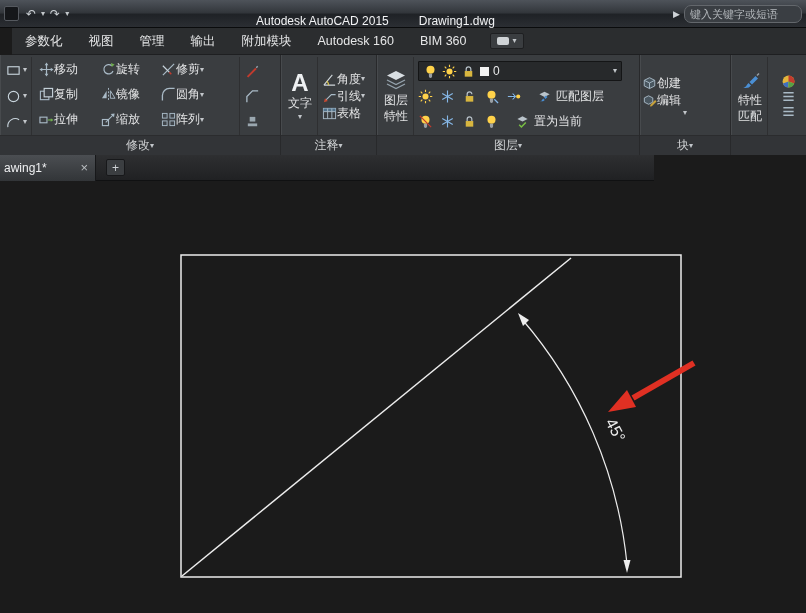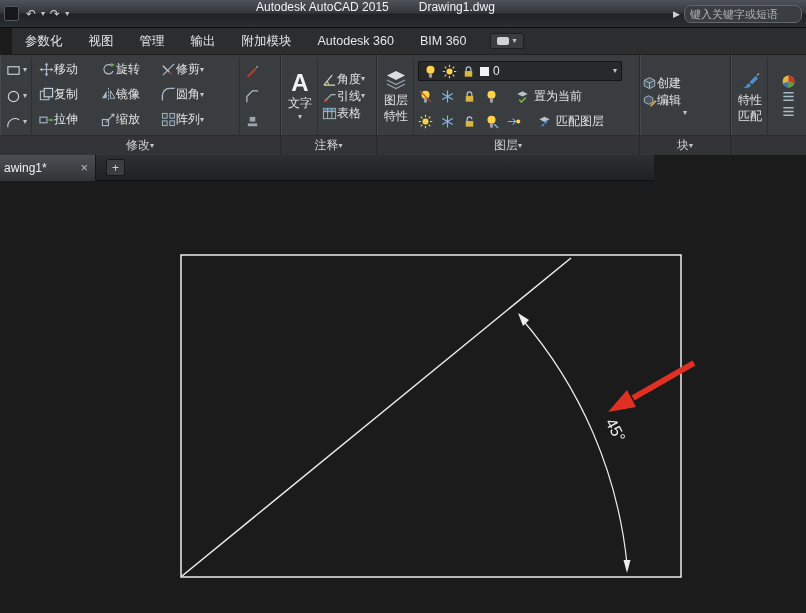--- a/index.html
+++ b/index.html
@@ -9,21 +9,21 @@
   .i24{width:24px;height:24px;flex:0 0 auto;display:block}
   .chev{font-size:8px;color:#c2c6ca;line-height:1}
 
   
   #titlebar{position:absolute;left:0;top:0;width:806px;height:28px;
     background:linear-gradient(180deg,#4e535a 0%,#33373c 46%,#1f2226 54%,#2b2e33 100%);
     border-bottom:1px solid #0a0b0c;display:flex;align-items:center;font-size:12px}
   .appicon{width:15px;height:15px;margin:0 5px 0 4px;background:#15171a;border:1px solid #55595f;border-radius:2px}
   .qat{display:flex;align-items:center;gap:3px;color:#ccd1d5;font-size:12px}
   .qbtn{padding:0 2px;cursor:default}
-  .title-center{position:absolute;left:256px;top:0;height:28px;display:flex;align-items:flex-start;gap:30px;color:#f2f3f5}
+  .title-center{position:absolute;left:256px;top:0;height:28px;display:flex;align-items:flex-end;gap:30px;color:#f2f3f5}
   .search{position:absolute;right:4px;top:5px;display:flex;align-items:center;gap:4px}
   .search .collapse{font-size:9px;color:#cfd3d7}
   .search input{width:118px;height:18px;background:#3a3e43;border:1px solid #63676c;border-radius:7px;
     color:#d8dadc;font-size:11px;padding:0 5px}
   .search input::placeholder{color:#b2b6ba}
 
   
   #menubar{position:absolute;left:12px;top:28px;width:806px;height:27px;background:#2b2d2f;
     border-bottom:1px solid #1e1f21;display:flex;align-items:center;font-size:12.5px;color:#e5e6e7}
   .mtab{padding:0 13px;height:27px;line-height:27px;cursor:default;white-space:nowrap}
@@ -90,21 +90,21 @@
     <input placeholder="键入关键字或短语" style="">
   </div>
 </div>
 
 <div id="menubar">
   <div class="mtab"><span>参数化</span></div>
   <div class="mtab"><span>视图</span></div>
   <div class="mtab"><span>管理</span></div>
   <div class="mtab"><span>输出</span></div>
   <div class="mtab"><span>附加模块</span></div>
-  <div class="mtab"><span>Autodesk 360</span></div>
+  <div class="mtab"><span>Autodesk 160</span></div>
   <div class="mtab"><span>BIM 360</span></div>
   <div class="mextra">
     <span class="pillico"></span>
     <span class="chev">▾</span>
   </div>
 </div>
 
 <div id="ribbon">
 
   <div class="panel" style="width:281px">
@@ -297,47 +297,20 @@
                 <path d="M5.5 7.5v-2a2.5 2.5 0 0 1 5 0v2" fill="none" stroke="#b9c3ca" stroke-width="1.3"></path>
               </svg>
             <span class="swatch"></span>
             <span>0</span>
             <span class="flexspace"></span>
             <span class="chev">▾</span>
           </div>
         </div>
         <div class="lrow">
           <svg class="i15" viewBox="0 0 16 16">
-              <circle cx="8" cy="6.2" r="4.3" fill="#ffd24a"></circle>
-              <path d="M6.3 10.5h3.4v2.6a1.2 1.2 0 0 1-3.4 0z" fill="#9aa0a5"></path>
-              <path d="M2 2l12 12" stroke="#c23b2e" stroke-width="1.4"></path>
-            </svg>
-          <svg class="i15" viewBox="0 0 16 16">
-              <g stroke="#86b8e8" stroke-width="1.2">
-                <path d="M8 1.5v13M2.4 4.8l11.2 6.4M13.6 4.8L2.4 11.2"></path>
-              </g>
-            </svg>
-          <svg class="i15" viewBox="0 0 16 16">
-              <rect x="4" y="7.5" width="8" height="6" fill="#d8b63f"></rect>
-              <path d="M5.5 7.5v-2a2.5 2.5 0 0 1 5 0v2" fill="none" stroke="#b9c3ca" stroke-width="1.3"></path>
-            </svg>
-          <svg class="i15" viewBox="0 0 16 16">
-              <circle cx="8" cy="6.2" r="4.3" fill="#ffd24a"></circle>
-              <path d="M6.3 10.5h3.4v2.6a1.2 1.2 0 0 1-3.4 0z" fill="#9aa0a5"></path>
-            </svg>
-          <div class="lbtn">
-            <svg class="i15" viewBox="0 0 16 16">
-                <path d="M8 2.5l5.5 2.7L8 7.9 2.5 5.2z" fill="#b9c3ca"></path>
-                <path d="M4.5 11.5l2.3 2.3 4.7-4.8" fill="none" stroke="#79c043" stroke-width="1.6"></path>
-              </svg>
-            <span>置为当前</span>
-          </div>
-        </div>
-        <div class="lrow">
-          <svg class="i15" viewBox="0 0 16 16">
               <circle cx="8" cy="8" r="3.2" fill="#ffd24a"></circle>
               <g stroke="#ffd24a" stroke-width="1.2">
                 <path d="M8 .8v2.4M8 12.8v2.4M.8 8h2.4M12.8 8h2.4M2.9 2.9l1.7 1.7M11.4 11.4l1.7 1.7M13.1 2.9l-1.7 1.7M4.6 11.4l-1.7 1.7"></path>
               </g>
             </svg>
           <svg class="i15" viewBox="0 0 16 16">
               <g stroke="#86b8e8" stroke-width="1.2">
                 <path d="M8 1.5v13M2.4 4.8l11.2 6.4M13.6 4.8L2.4 11.2"></path>
               </g>
             </svg>
@@ -356,20 +329,47 @@
               </g>
               <circle cx="13" cy="8" r="2.2" fill="#ffd24a"></circle>
             </svg>
           <div class="lbtn">
             <svg class="i15" viewBox="0 0 16 16">
                 <path d="M8 3l5.5 2.7L8 8.4 2.5 5.7z" fill="#b9c3ca"></path>
                 <path d="M3 13c2.2 0 2.2-1.6 3.6-3l1.6 1.6C6.8 13 6.8 13 3 13z" fill="#4a8fd4"></path>
                 <path d="M7.5 9l2-2 1.6 1.6-2 2z" fill="#4a8fd4"></path>
               </svg>
             <span>匹配图层</span>
+          </div>
+        </div>
+        <div class="lrow">
+          <svg class="i15" viewBox="0 0 16 16">
+              <circle cx="8" cy="6.2" r="4.3" fill="#ffd24a"></circle>
+              <path d="M6.3 10.5h3.4v2.6a1.2 1.2 0 0 1-3.4 0z" fill="#9aa0a5"></path>
+              <path d="M2 2l12 12" stroke="#c23b2e" stroke-width="1.4"></path>
+            </svg>
+          <svg class="i15" viewBox="0 0 16 16">
+              <g stroke="#86b8e8" stroke-width="1.2">
+                <path d="M8 1.5v13M2.4 4.8l11.2 6.4M13.6 4.8L2.4 11.2"></path>
+              </g>
+            </svg>
+          <svg class="i15" viewBox="0 0 16 16">
+              <rect x="4" y="7.5" width="8" height="6" fill="#d8b63f"></rect>
+              <path d="M5.5 7.5v-2a2.5 2.5 0 0 1 5 0v2" fill="none" stroke="#b9c3ca" stroke-width="1.3"></path>
+            </svg>
+          <svg class="i15" viewBox="0 0 16 16">
+              <circle cx="8" cy="6.2" r="4.3" fill="#ffd24a"></circle>
+              <path d="M6.3 10.5h3.4v2.6a1.2 1.2 0 0 1-3.4 0z" fill="#9aa0a5"></path>
+            </svg>
+          <div class="lbtn">
+            <svg class="i15" viewBox="0 0 16 16">
+                <path d="M8 2.5l5.5 2.7L8 7.9 2.5 5.2z" fill="#b9c3ca"></path>
+                <path d="M4.5 11.5l2.3 2.3 4.7-4.8" fill="none" stroke="#79c043" stroke-width="1.6"></path>
+              </svg>
+            <span>置为当前</span>
           </div>
         </div>
       </div>
     </div>
     <div class="plabel">
       <span>图层</span>
       <span class="chev">▾</span>
     </div>
   </div>
 

